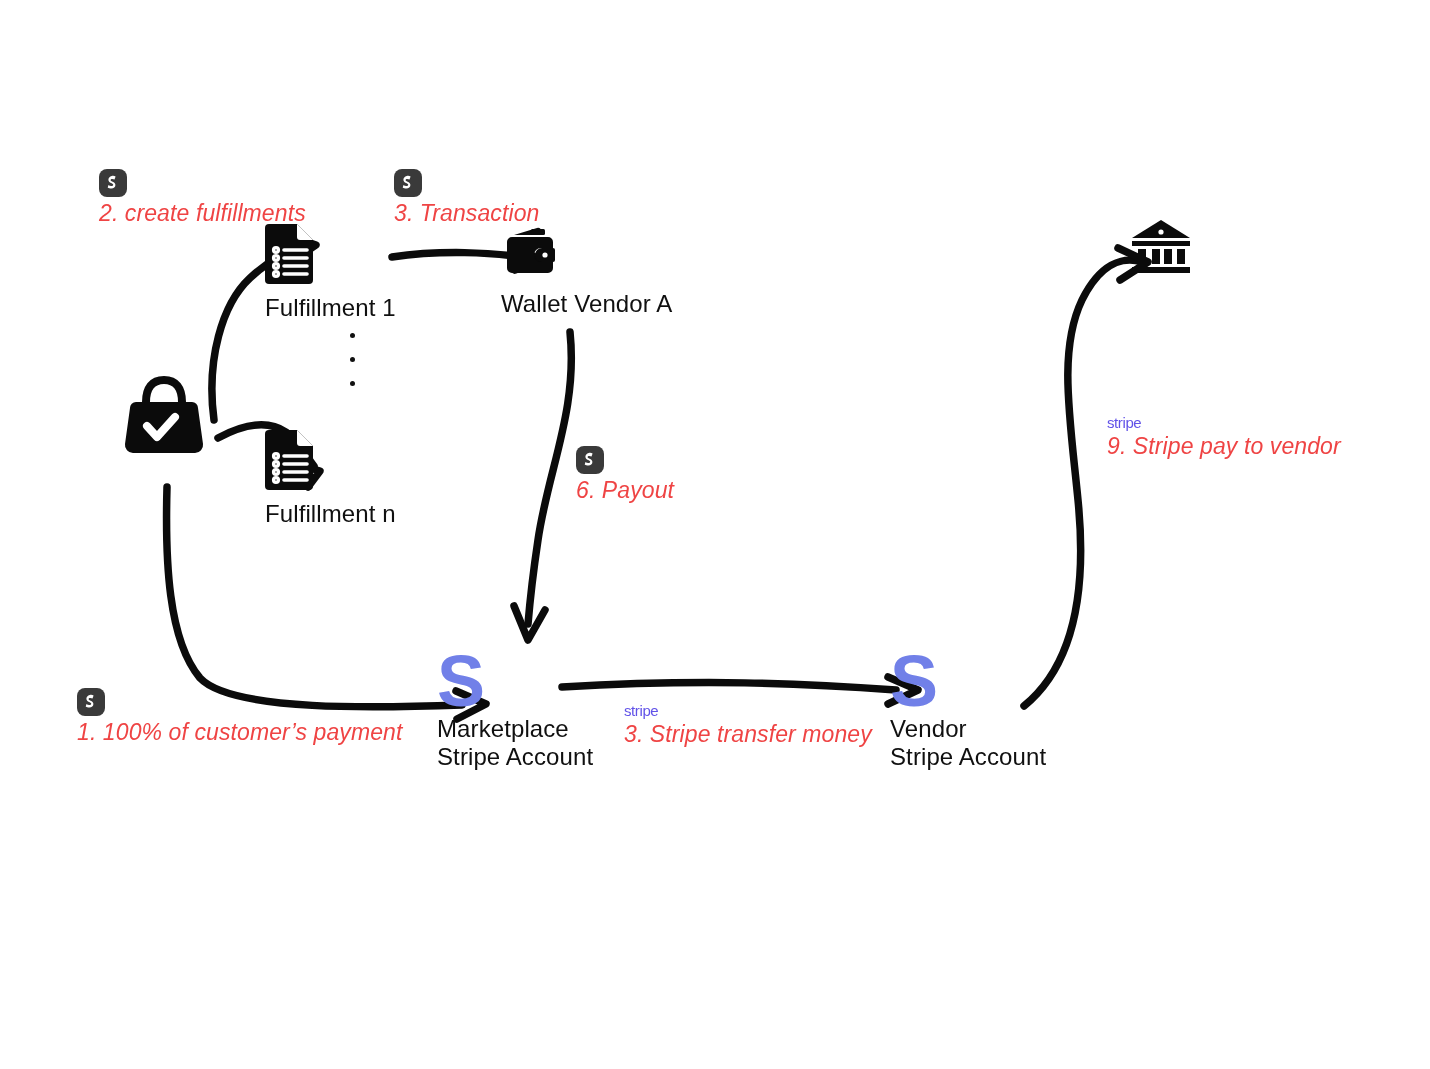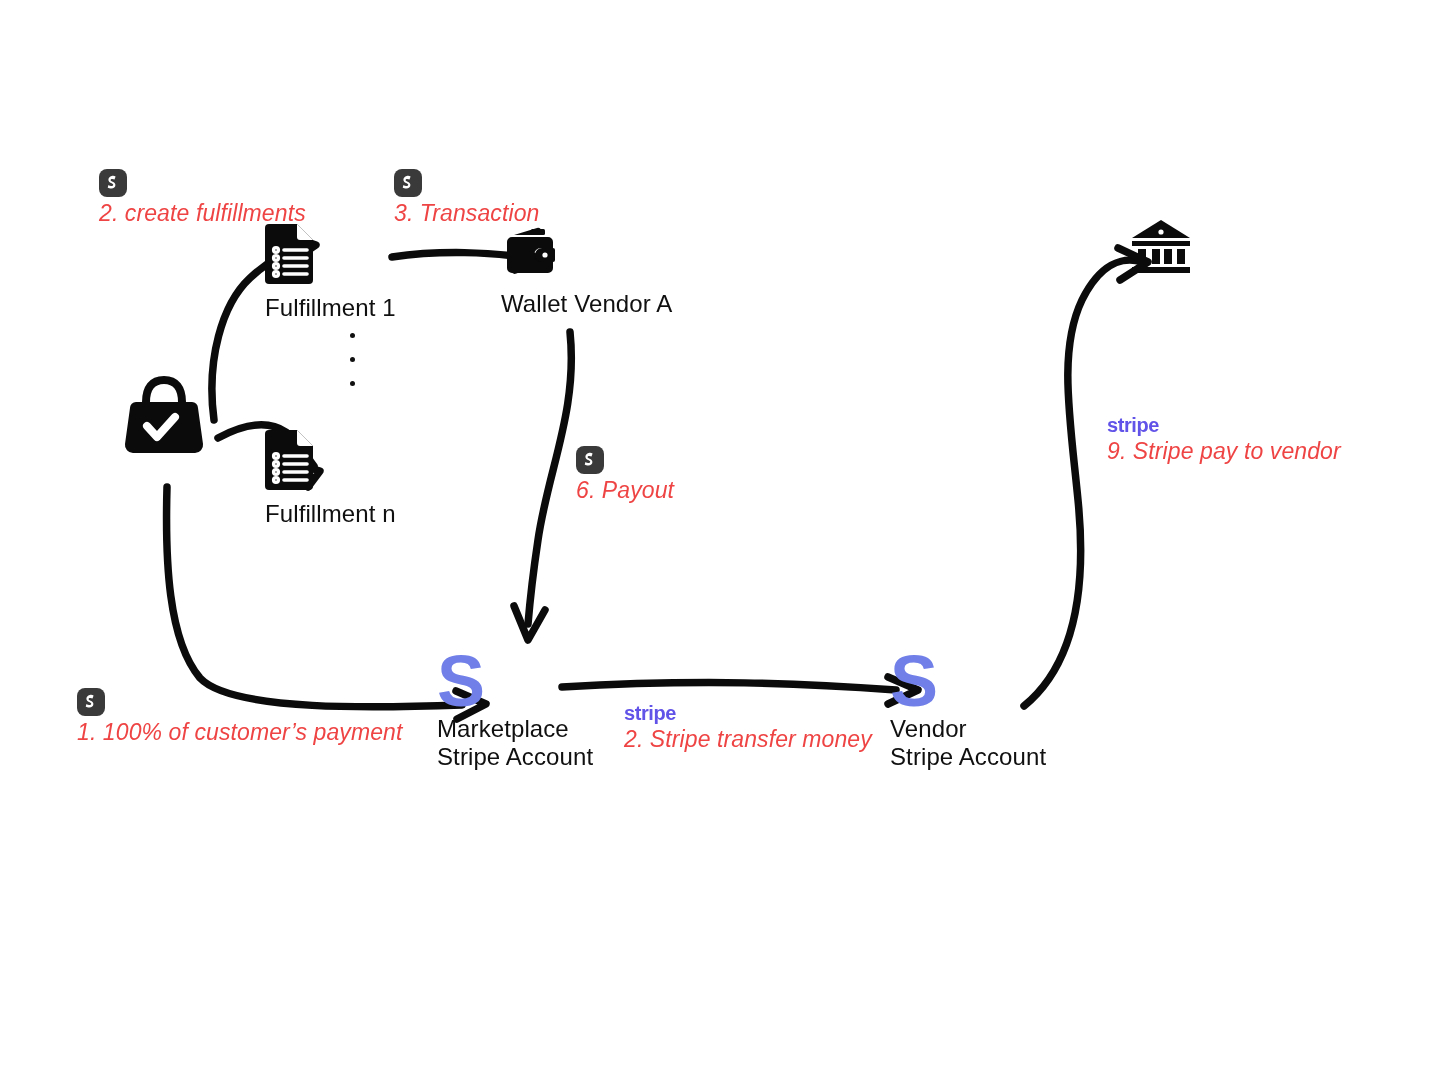--- a/index.html
+++ b/index.html
@@ -58,22 +58,22 @@
     display: block;
     font-size: 23px;
     font-style: italic;
     color: #ef4444;
     white-space: nowrap;
     margin-top: 3px;
     letter-spacing: 0.1px;
   }
   .stripe-mark {
     display: block;
-    font-size: 20px;
-    font-weight: bold;
+    font-size: 15px;
+    font-weight: normal;
     color: #6152e8;
     letter-spacing: -0.4px;
     line-height: 1;
     margin-bottom: 3px;
   }
   .stripe-s {
     display: block;
     font-size: 72px;
     font-weight: bold;
     color: #7180e8;
@@ -176,21 +176,21 @@
     <span class="step-badge">
       <svg width="28" height="28" viewBox="0 0 28 28">
         <path d="M16.6 7.6c-1.0-.7-2.4-1.0-3.9-.6-2.0.5-3.3 2.0-3.3 3.7 0 1.6 1.1 2.5 2.7 3.2 1.6.7 2.1 1.1 2.1 1.8 0 .8-.8 1.4-1.9 1.4-1.1 0-2.1-.4-2.8-1.0l-.8 2.3c.9.7 2.3 1.1 3.7 1.1 2.3 0 4.0-1.4 4.0-3.5 0-1.7-1.2-2.6-2.8-3.3-1.4-.6-2.0-1.0-2.0-1.7 0-.6.6-1.1 1.6-1.1.9 0 1.7.3 2.3.6z" fill="#ffffff"></path>
       </svg>
     </span>
     <span class="step-text">1. 100% of customer’s payment</span>
   </div>
 
   <div class="step" style="left:624px; top:703px;">
     <span class="stripe-mark">stripe</span>
-    <span class="step-text">2. Stripe transfer money</span>
+    <span class="step-text">3. Stripe transfer money</span>
   </div>
 
   <div class="step" style="left:1107px; top:415px;">
     <span class="stripe-mark">stripe</span>
     <span class="step-text">9. Stripe pay to vendor</span>
   </div>
 
   <div class="node" style="left:118px; top:366px; width:92px;">
     <span class="node-icon">
       <svg width="92" height="92" viewBox="0 0 92 92">

